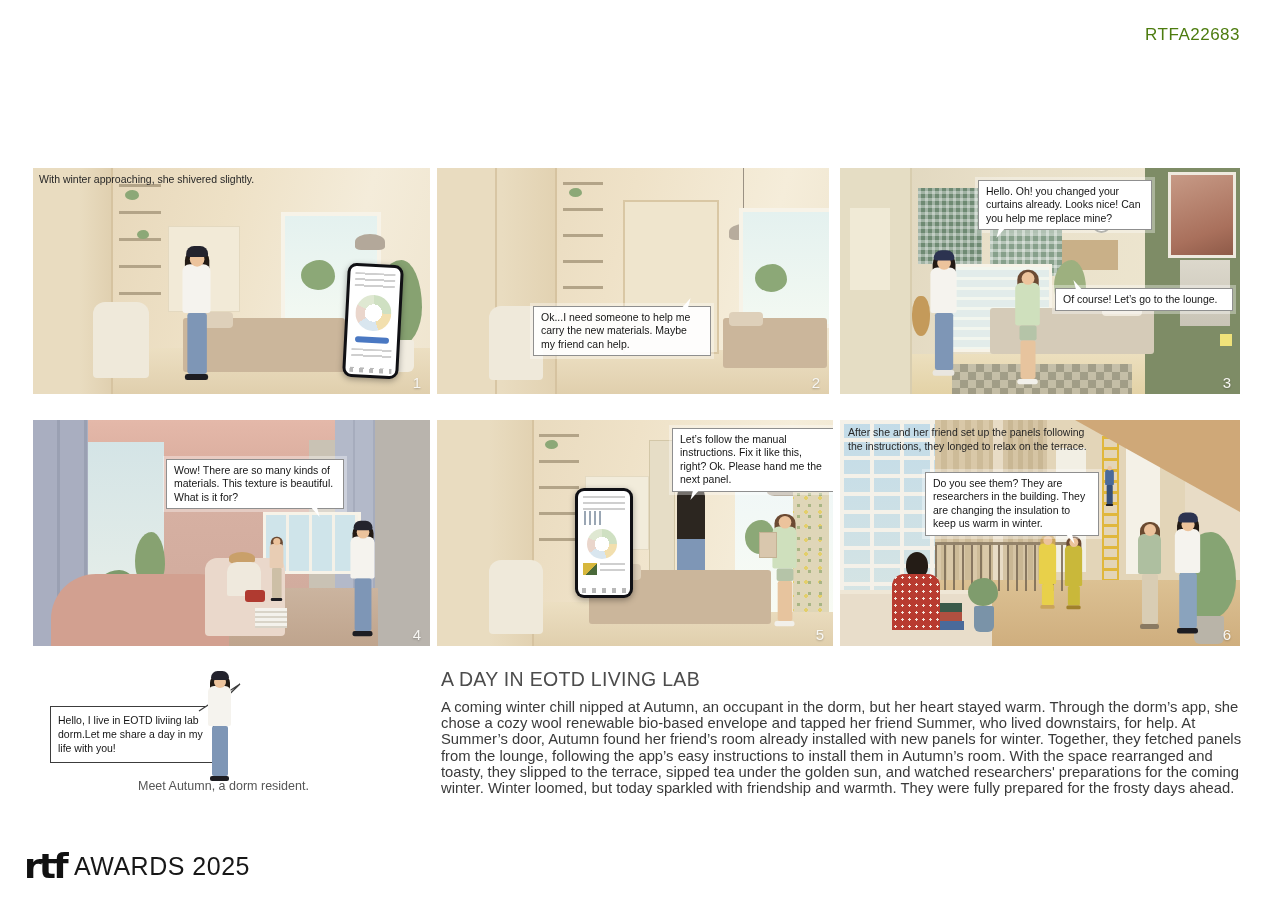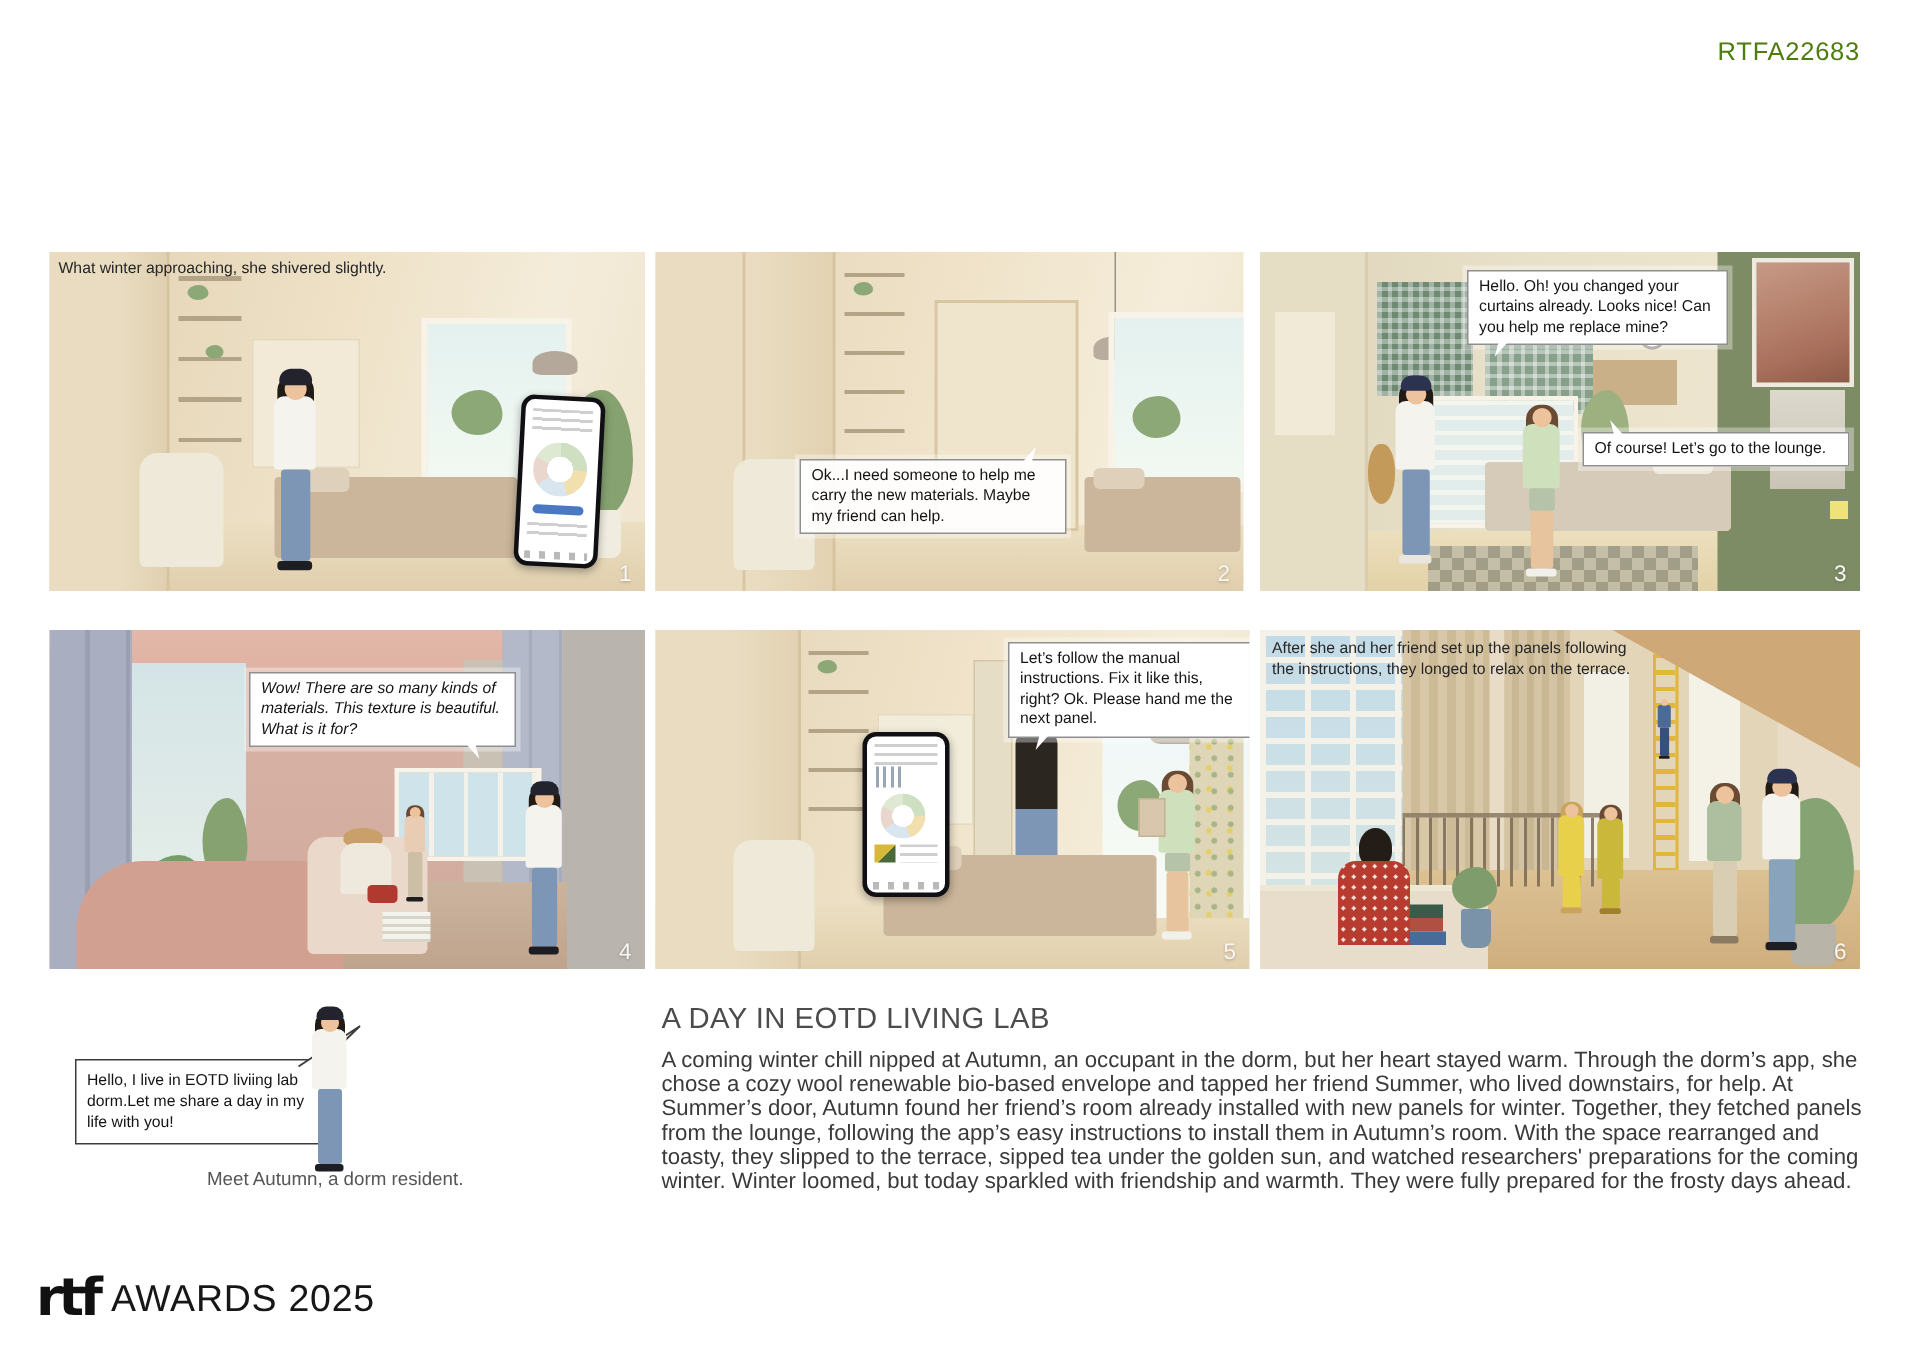--- a/index.html
+++ b/index.html
@@ -87,21 +87,21 @@
     </div>
     <div class="phone" style="left:312px;top:96px;width:50px;height:108px;transform:rotate(3deg);">
       <div class="scr">
         <div class="scr-lines" style="top:6px;height:16px;"></div>
         <div class="scr-ring" style="left:7px;top:28px;width:36px;height:36px;"></div>
         <div class="scr-btn" style="top:70px;"></div>
         <div class="scr-lines" style="top:82px;height:10px;"></div>
         <div class="scr-nav"></div>
       </div>
     </div>
-    <div class="pcap" style="left:6px;top:5px;width:270px;">What winter approaching, she shivered slightly.</div>
+    <div class="pcap" style="left:6px;top:5px;width:270px;">With winter approaching, she shivered slightly.</div>
     <div class="num">1</div>
   </div>
 
   <div class="panel" style="left:437px;top:168px;width:392px;background:linear-gradient(105deg,#e4d4b6 0%,#efe2c8 45%,#f5edda 78%,#efe5cf 100%);">
     <div class="shape" style="left:0;bottom:0;width:100%;height:44px;background:linear-gradient(#ecdfc2,#e0cfad);"></div>
     <div class="shape" style="left:0;top:0;width:118px;height:226px;background:linear-gradient(90deg,#e9dcc0 0 55%,#e2d2b2);border-right:2px solid #d6c3a0;"></div>
     <div class="shape" style="left:58px;top:0;width:2px;height:226px;background:#d8c6a4;"></div>
     <div class="shape" style="left:126px;top:14px;width:40px;height:118px;background:repeating-linear-gradient(180deg,#b3a488 0 3px,transparent 3px 26px);"></div>
     <div class="blob" style="left:132px;top:20px;width:13px;height:9px;"></div>
     <div class="shape" style="left:186px;top:32px;width:92px;height:150px;background:#efe5cd;border:2px solid #d9c7a4;"></div>
@@ -184,21 +184,21 @@
     </div>
     <div class="person" style="left:318px;top:106px;transform:scale(1.05);">
       <div class="p-head">
           <div class="p-hair"></div>
           <div class="p-cap"></div>
         </div>
       <div class="p-torso"></div>
       <div class="p-legs"></div>
       <div class="p-shoes"></div>
     </div>
-    <div class="bubble t-br" style="left:133px;top:28px;width:162px;font-style:italic;">Wow! There are so many kinds of materials. This texture is beautiful. What is it for?</div>
+    <div class="bubble t-br" style="left:133px;top:39px;width:162px;">Wow! There are so many kinds of materials. This texture is beautiful. What is it for?</div>
     <div class="num">4</div>
   </div>
 
   <div class="panel" style="left:437px;top:420px;width:396px;background:linear-gradient(105deg,#e4d4b6 0%,#efe2c8 45%,#f5edda 78%,#f0e6d0 100%);">
     <div class="shape" style="left:0;bottom:0;width:100%;height:44px;background:linear-gradient(#ecdfc2,#e0cfad);"></div>
     <div class="shape" style="left:0;top:0;width:95px;height:226px;background:linear-gradient(90deg,#e9dcc0 0 55%,#e2d2b2);border-right:2px solid #d6c3a0;"></div>
     <div class="shape" style="left:102px;top:14px;width:40px;height:120px;background:repeating-linear-gradient(180deg,#b3a488 0 3px,transparent 3px 26px);"></div>
     <div class="blob" style="left:108px;top:20px;width:13px;height:9px;"></div>
     <div class="shape" style="left:148px;top:56px;width:62px;height:72px;background:#f2ecdb;border:1px solid #e4dac2;"></div>
     <div class="shape" style="left:240px;top:66px;width:28px;height:86px;background:linear-gradient(#2c2620 0 62%,#7e96b6 62%);border-radius:10px 10px 2px 2px;"></div>
@@ -288,20 +288,21 @@
           <div class="p-hair"></div>
           <div class="p-cap" style="background:#2c3350;"></div>
         </div>
       <div class="p-torso"></div>
       <div class="p-legs" style="background:#8aa3bd;"></div>
       <div class="p-shoes"></div>
     </div>
     <div class="blob" style="right:4px;bottom:26px;width:56px;height:88px;background:#86a473;"></div>
     <div class="pot" style="right:16px;bottom:2px;width:30px;height:28px;background:#b9b4a8;"></div>
     <div class="pcap" style="left:8px;top:6px;width:252px;">After she and her friend set up the panels following the instructions, they longed to relax on the terrace.</div>
+    <div class="bubble t-br" style="left:85px;top:52px;width:158px;">Do you see them? They are researchers in the building. They are changing the insulation to keep us warm in winter.</div>
     <div class="num">6</div>
   </div>
 
   <div class="person" style="left:208px;top:676px;">
     <div class="p-head">
         <div class="p-hair"></div>
         <div class="p-cap"></div>
       </div>
     <div class="p-torso"></div>
     <div class="p-legs"></div>

